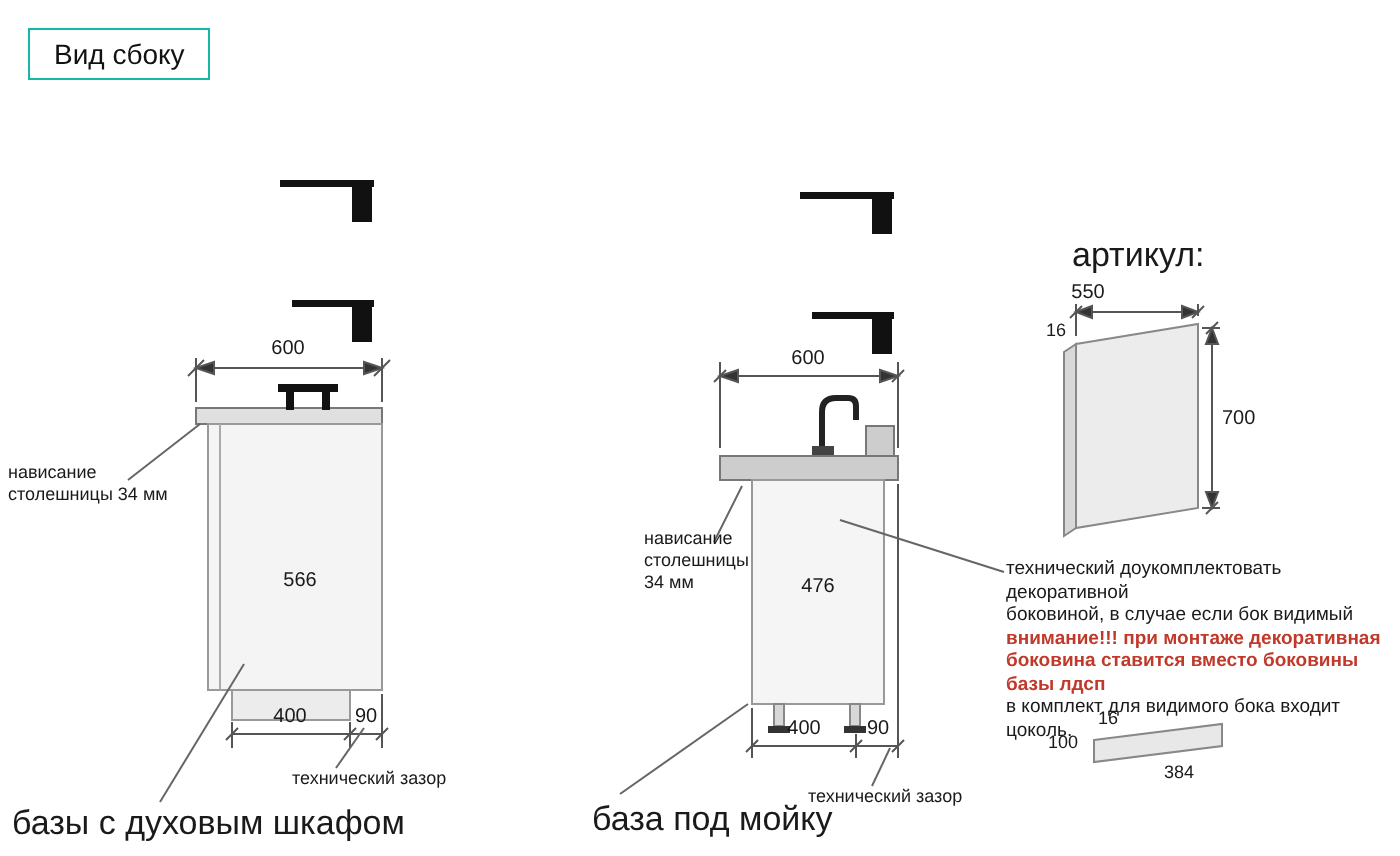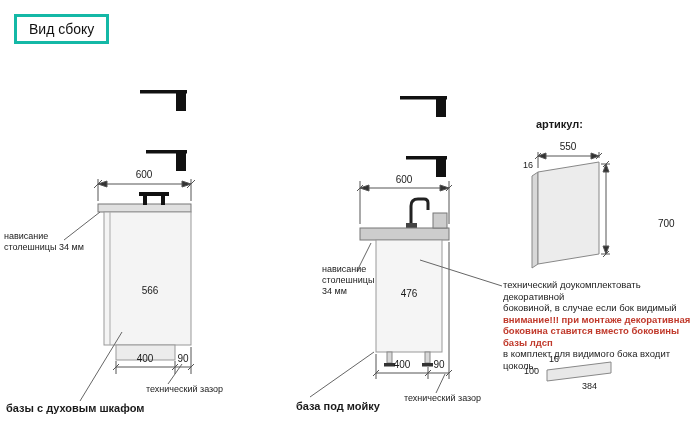--- a/index.html
+++ b/index.html
@@ -2,24 +2,24 @@
 <html style="--warning: #c0392b; --line: #4a4a4a;"><head>
 <meta charset="utf-8">
 <style>
   html,body{margin:0;padding:0;background:#fff;}
   #canvas{position:relative;width:700px;height:428px;background:#ffffff;overflow:hidden;
           font-family:"Liberation Sans",sans-serif;}
   svg{position:absolute;left:0;top:0;}
   .lbl{position:absolute;color:#1a1a1a;font-family:"Liberation Sans",sans-serif;}
   .s9{font-size:9px;line-height:11px;}
   .s10{font-size:10px;line-height:11px;}
-  .s11b{font-size:11px;font-weight:bold;}
+  .s11b{font-size:17px;font-weight:normal;}
   .pre{white-space:pre-line;}
   .ctr{text-align:center;}
-  .titlebox{position:absolute;left:14px;top:14px;border:3px solid #14b8a6;
+  .titlebox{position:absolute;left:14px;top:14px;border:1px solid #14b8a6;
             padding:4px 12px;font-size:14px;color:#111;background:#fff;}
   .note{font-size:9.5px;line-height:11.5px;color:#1a1a1a;}
   .warn{color:var(--warning,#c0392b);font-weight:bold;}
 </style>
 </head>
 <body>
 
 <div id="canvas">
 
   <svg width="700" height="428" viewBox="0 0 700 428">
@@ -161,23 +161,23 @@
   <div class="lbl s9 pre" style="left:322px;top:264px;width:60px;">нависание
 столешницы
 34 мм</div>
   <div class="lbl s10 ctr" style="left:389px;top:288px;width:40px;">476</div>
   <div class="lbl s10 ctr" style="left:382px;top:359px;width:40px;">400</div>
   <div class="lbl s10 ctr" style="left:424px;top:359px;width:30px;">90</div>
   <div class="lbl s11b" style="left:256px;top:400px;margin-left:40px;">база под мойку</div>
   <div class="lbl s9" style="left:404px;top:393px;">технический зазор</div>
 
   <div class="lbl s11b" style="left:536px;top:118px;">артикул:</div>
-  <div class="lbl s10 ctr" style="left:548px;top:141px;width:40px;">550</div>
+  <div class="lbl s10 ctr" style="left:524px;top:141px;width:40px;">550</div>
   <div class="lbl s9" style="left:523px;top:160px;">16</div>
-  <div class="lbl s10" style="left:611px;top:218px;margin-left:47px;">700</div>
+  <div class="lbl s10" style="left:611px;top:204px;">700</div>
 
   <div class="lbl" style="left:503px;top:279px;width:196px;">
     <div class="note">технический доукомплектовать декоративной</div>
     <div class="note">боковиной, в случае если бок видимый</div>
     <div class="note warn">внимание!!! при монтаже декоративная</div>
     <div class="note warn">боковина ставится вместо боковины базы лдсп</div>
     <div class="note">в комплект для видимого бока входит цоколь.</div>
   </div>
 
   <div class="lbl s9" style="left:549px;top:354px;">16</div>

